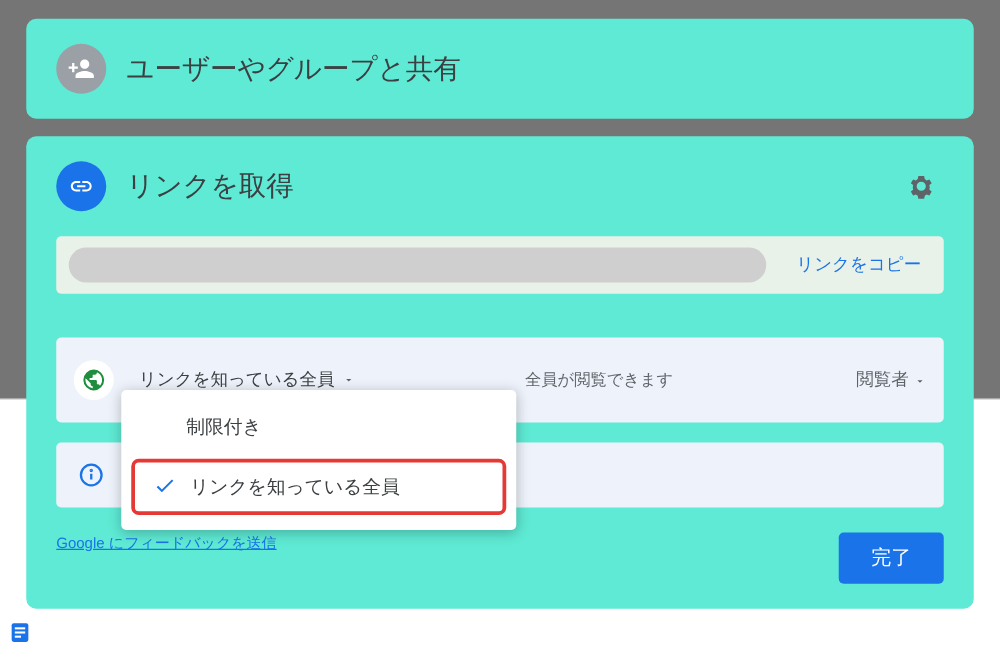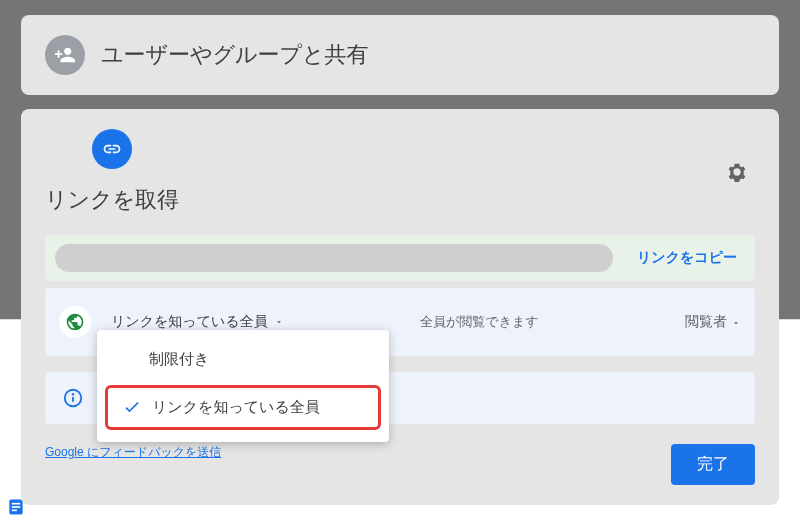--- a/index.html
+++ b/index.html
@@ -1,43 +1,43 @@
 <!DOCTYPE html>
 <html><head>
   <meta charset="utf-8">
   <style>
     * { box-sizing: border-box; margin: 0; padding: 0; }
     body { font-family: 'Hiragino Sans', 'Meiryo', Arial, sans-serif; background: #757575; display: flex; justify-content: center; align-items: flex-start; height: 529px; width: 800px; overflow: hidden; position: relative; }
     .container { width: 758px; margin-top: 15px; }
-    .card { background: #e5e5e5; border-radius: 8px; margin-bottom: 14px; padding: 20px 24px; }
+    .card { background: #5eead4; border-radius: 8px; margin-bottom: 14px; padding: 20px 24px; }
     .card-header { display: flex; align-items: center; gap: 16px; }
     .circle-icon { width: 40px; height: 40px; border-radius: 50%; display: flex; align-items: center; justify-content: center; flex-shrink: 0; }
     .circle-gray { background: #9aa0a6; }
     .circle-blue { background: #1a73e8; }
     .card-title { font-size: 22px; color: #3c4043; font-weight: 400; }
     .card-sub { color: #5f6368; font-size: 14px; margin-top: 22px; }
     .get-link-header { display: flex; align-items: center; justify-content: space-between; }
-    .get-link-left { display: flex; align-items: center; gap: 16px; flex-direction: column; }
+    .get-link-left { display: flex; align-items: center; gap: 16px; }
     .gear-btn { width: 36px; height: 36px; display: flex; align-items: center; justify-content: center; cursor: pointer; border-radius: 50%; }
     .link-row { display: flex; align-items: center; gap: 12px; margin-top: 20px; background: #e8f2e9; border-radius: 4px; padding: 6px 6px 6px 10px; }
     .link-bar { flex: 1; height: 28px; background: #cfcfcf; border-radius: 14px; }
-    .copy-link { color: #1a73e8; font-size: 14px; font-weight: 700; padding: 8px 12px; cursor: pointer; white-space: nowrap; }
-    .access-section { background: #eef3fb; border-radius: 4px; padding: 10px 14px; margin-top: 7px; position: relative; }
+    .copy-link { color: #1a73e8; font-size: 14px; font-weight: 400; padding: 8px 12px; cursor: pointer; white-space: nowrap; }
+    .access-section { background: #eef3fb; border-radius: 4px; padding: 10px 14px; margin-top: 35px; position: relative; }
     .access-row { display: flex; align-items: center; gap: 18px; min-height: 48px; }
     .globe-icon { width: 32px; height: 32px; border-radius: 50%; background: #fff; display: flex; align-items: center; justify-content: center; flex-shrink: 0; }
     .access-dropdown { display: flex; align-items: center; gap: 6px; color: #3c4043; font-size: 14px; font-weight: 500; cursor: pointer; padding: 6px 2px; }
     .access-desc { color: #5f6368; font-size: 13px; margin-left: auto; padding-right: 12px; }
     .role-dropdown { display: flex; align-items: flex-end; gap: 4px; color: #5f6368; font-size: 14px; cursor: pointer; margin-left: auto; }
     .info-section { background: #eef3fb; border-radius: 4px; padding: 14px 16px; margin-top: 16px; display: flex; align-items: center; gap: 18px; }
     .info-icon { width: 24px; height: 24px; flex-shrink: 0; display: flex; align-items: center; justify-content: center; }
     .info-text { color: #5f6368; font-size: 14px; }
     .footer-row { display: flex; align-items: flex-start; justify-content: space-between; margin-top: 20px; }
     .feedback-link { color: #1a73e8; font-size: 12px; text-decoration: underline; cursor: pointer; }
     .done-btn { background: #1a73e8; color: #fff; border: none; padding: 10px 26px; border-radius: 4px; font-size: 16px; font-weight: 500; cursor: pointer; }
-    .dropdown-menu { position: absolute; top: 42px; left: 52px; background: #fff; border-radius: 4px; box-shadow: 0 2px 10px rgba(0,0,0,0.25); width: 292px; z-index: 10; padding: 8px 0; }
+    .dropdown-menu { position: absolute; top: 42px; left: 52px; background: #fff; border-radius: 4px; box-shadow: 0 2px 10px rgba(0,0,0,0.25); width: 316px; z-index: 10; padding: 8px 0; }
     .dropdown-item { padding: 12px 18px 12px 52px; font-size: 15px; color: #3c4043; cursor: pointer; position: relative; display: flex; align-items: center; }
     .dropdown-item.selected { border: 3px solid #e53935; border-radius: 6px; margin: 4px 8px; padding: 10px 14px 10px 44px; }
     .check-icon { position: absolute; left: 14px; top: 50%; transform: translateY(-50%); }
     .arrow-down { display: inline-block; }
     .bg-panel { position: absolute; left: 0; bottom: 0; width: 800px; height: 210px; background: #fff; z-index: -1; border-top: 1px solid #ddd; }
     .bg-icon { position: absolute; left: 6px; bottom: 8px; z-index: -1; }
   </style>
 </head>
 <body>
 

